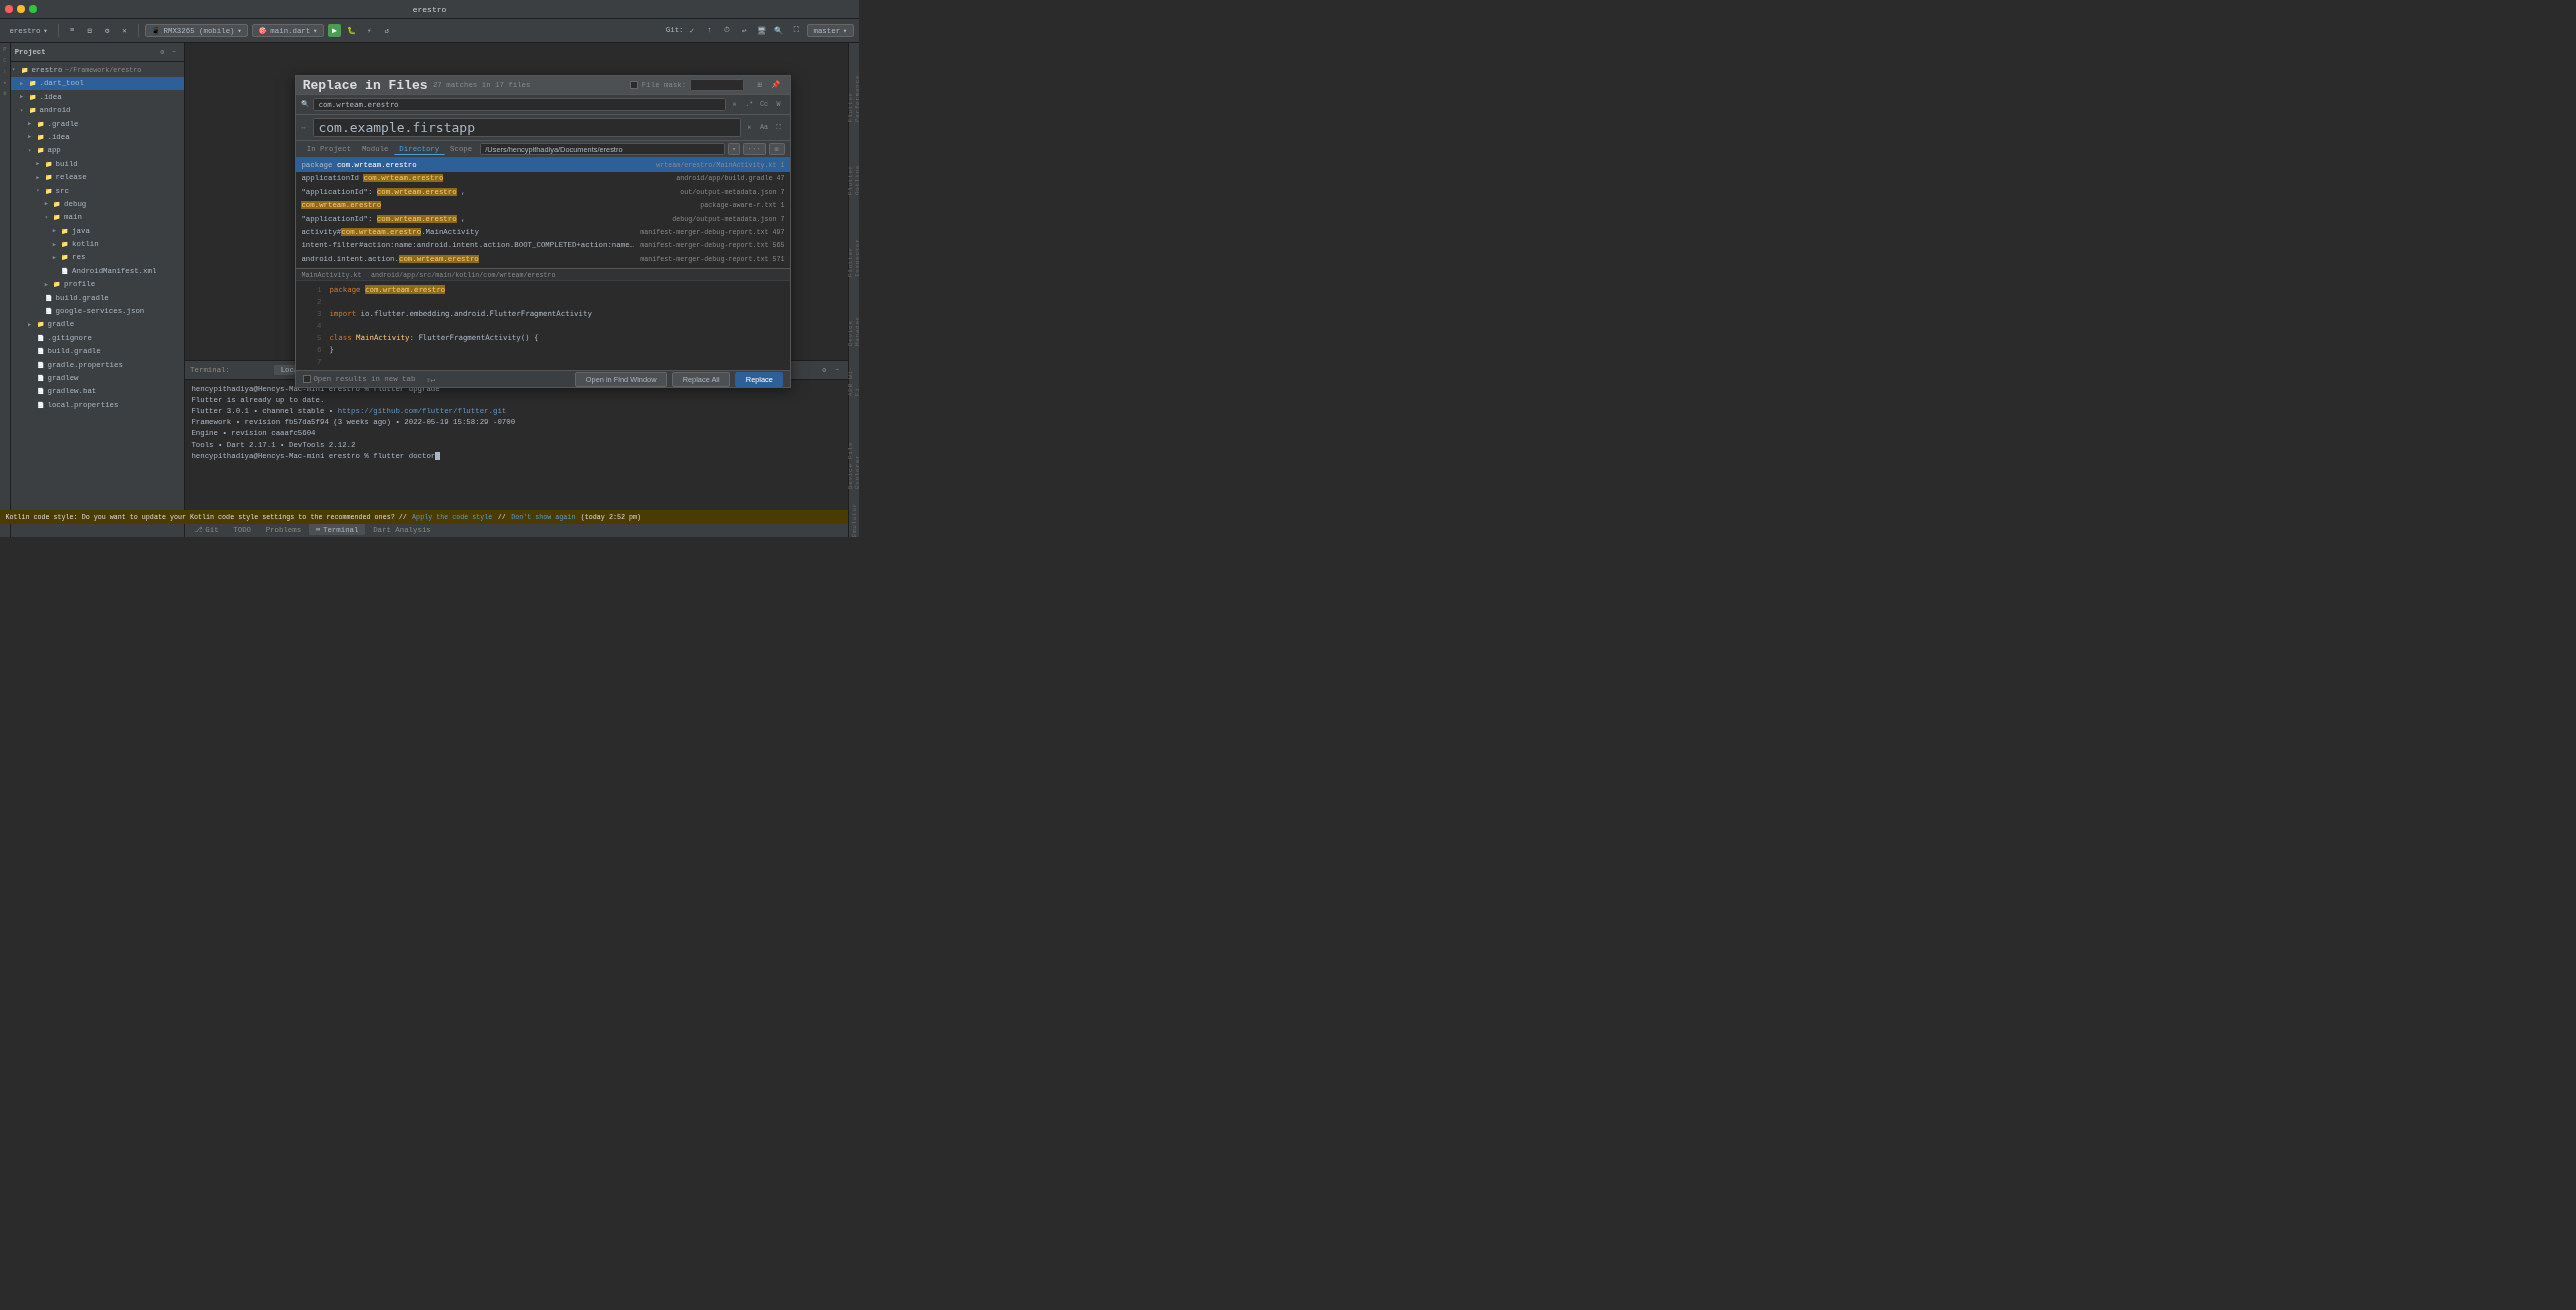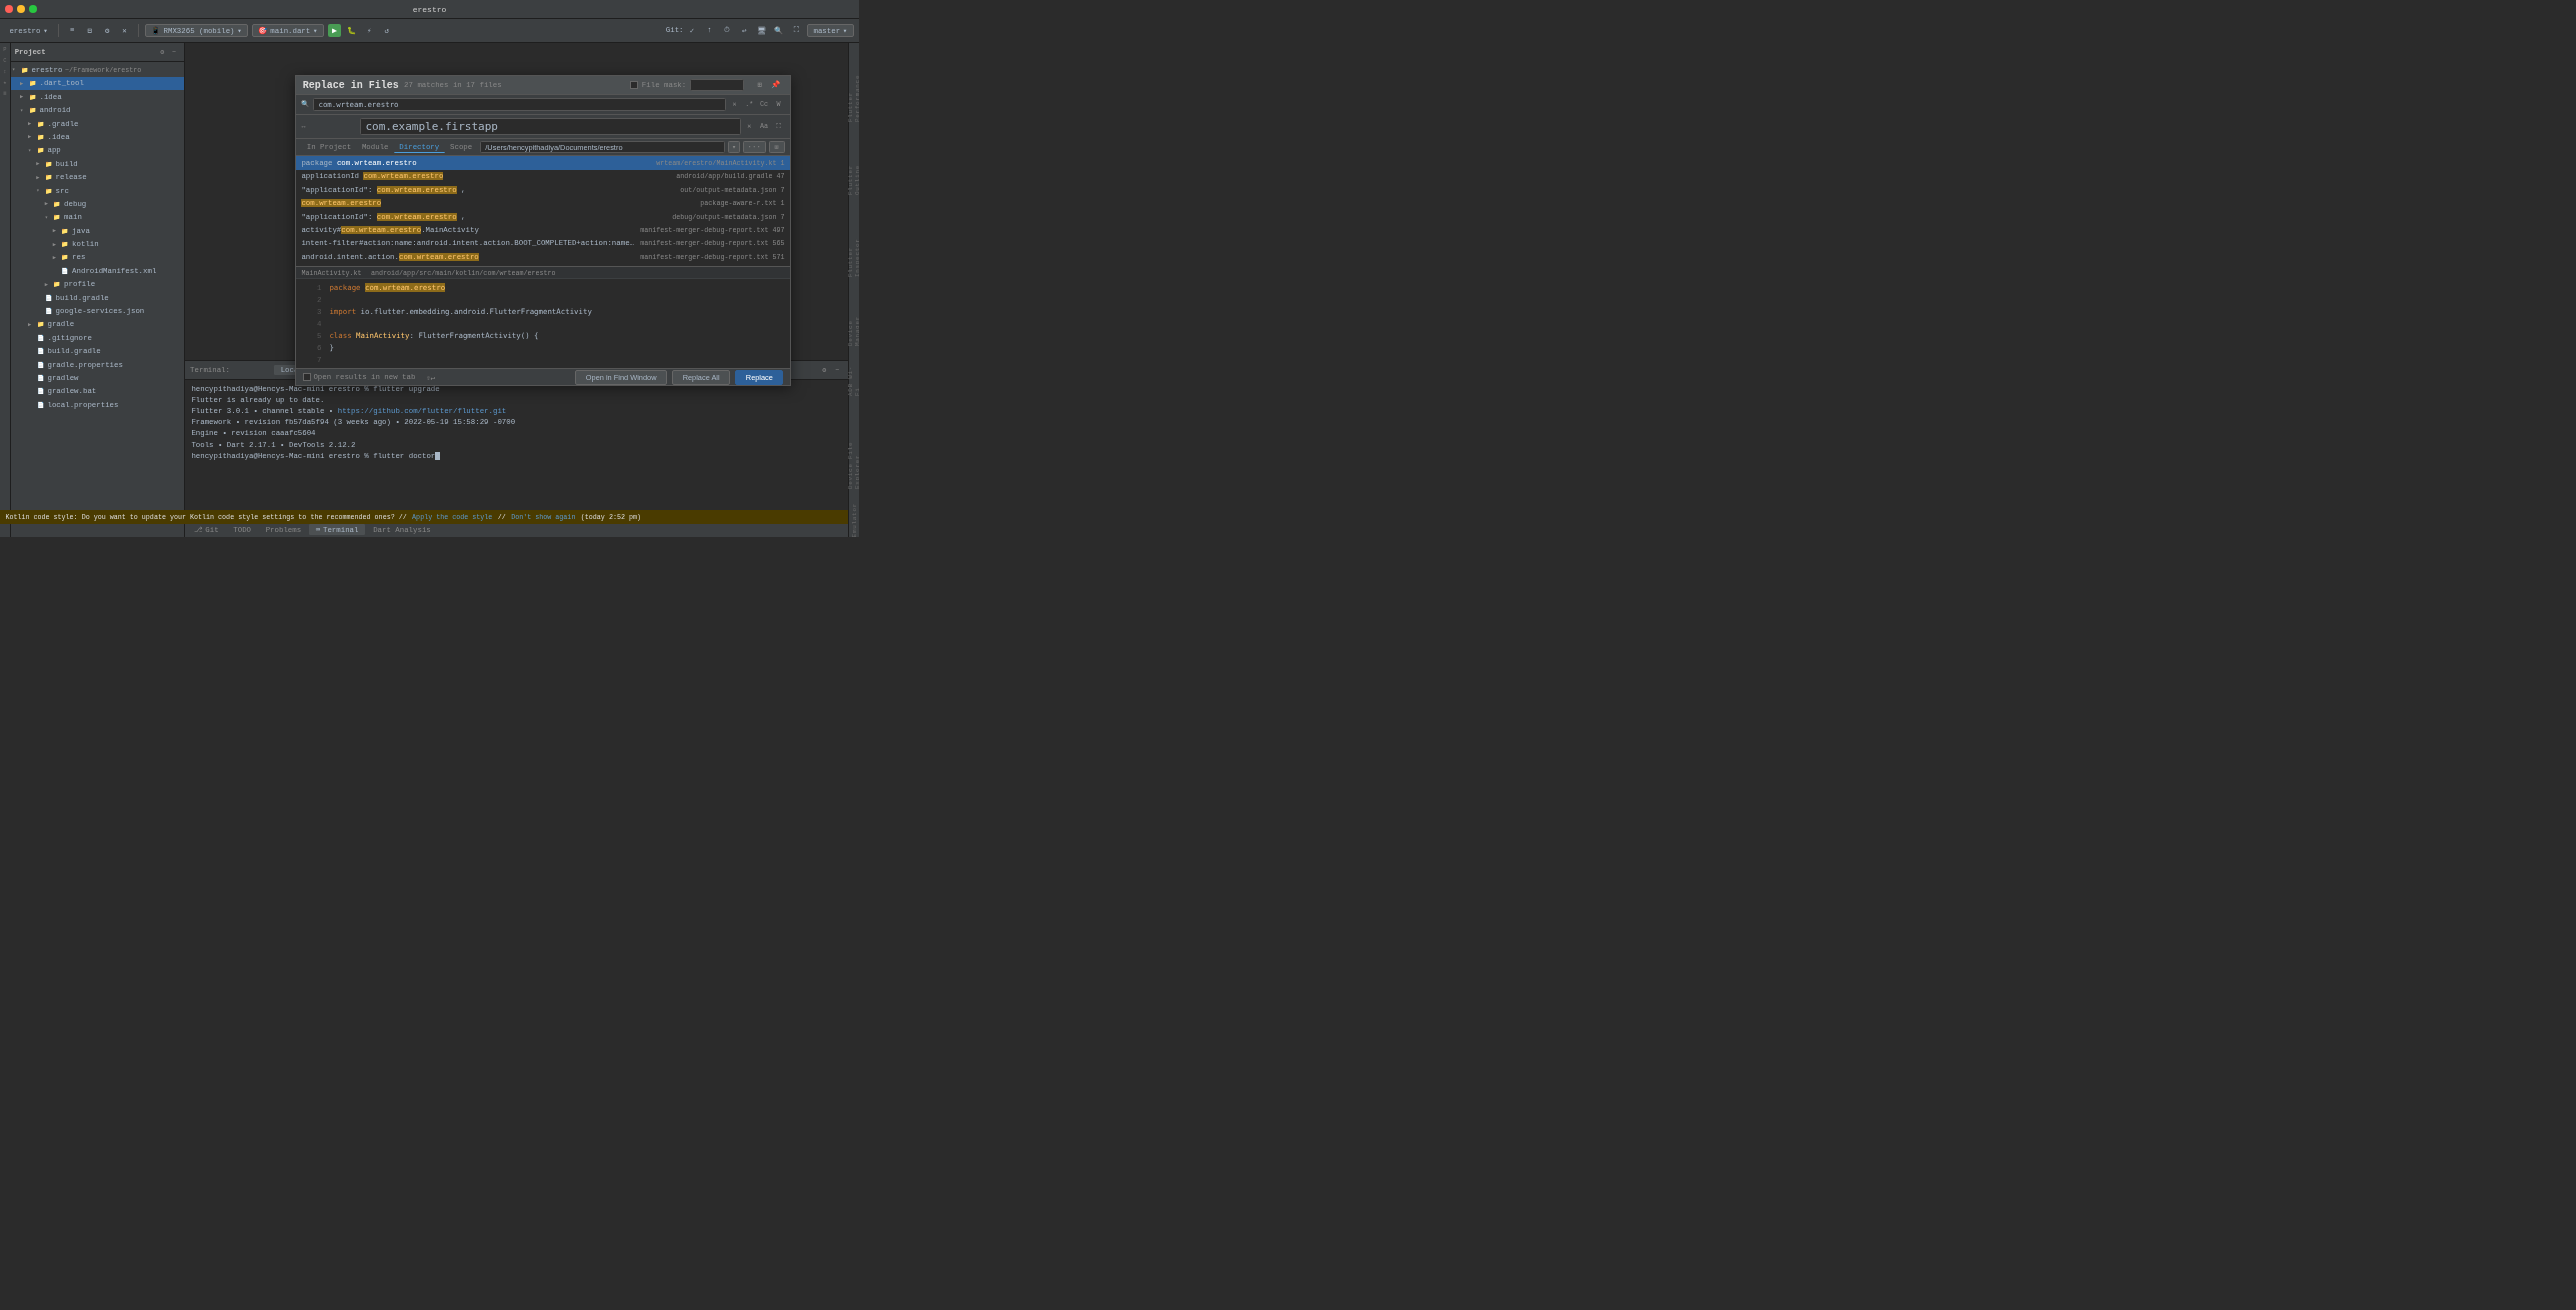--- a/index.html
+++ b/index.html
@@ -319,21 +319,21 @@
     #replace-dialog-header {
       height: 19px;
       background: #4c5052;
       display: flex;
       align-items: center;
       padding: 0 6.7px;
       gap: 5.4px;
       border-bottom: 0.7px solid #555;
     }
     .dialog-title {
-      font-size: 10px;
+      font-size: 13px;
       font-weight: bold;
       color: #ddd;
     }
     .dialog-matches {
       font-size: 7.4px;
       color: #888;
     }
     .dialog-tools {
       margin-left: auto;
       display: flex;
@@ -961,21 +961,21 @@
     <div class="search-options">
       <div class="search-opt-btn">✕</div>
       <div class="search-opt-btn">.*</div>
       <div class="search-opt-btn">Cc</div>
       <div class="search-opt-btn">W</div>
     </div>
   </div>
 
   <div id="replace-input-row" style="display:flex;align-items:center;padding:2.7px 5.4px;gap:2.7px;border-bottom:0.7px solid #555;">
     <span class="search-icon-sm">↔</span>
-    <input class="search-field" value="com.example.firstapp" readonly="" style="background: rgb(43, 43, 43); border: 0.7px solid rgb(85, 85, 85); color: rgb(169, 183, 198); font-size: 11px; padding: 1.3px 4px; flex: 1 1 0%; outline: none; font-family: monospace; margin-left: 47px;">
+    <input class="search-field" value="com.example.firstapp" readonly="" style="background: rgb(43, 43, 43); border: 0.7px solid rgb(85, 85, 85); color: rgb(169, 183, 198); font-size: 13px; padding: 1.3px 4px; flex: 1 1 0%; outline: none; font-family: monospace;">
     <div class="search-options">
       <div class="search-opt-btn">✕</div>
       <div class="search-opt-btn">Aa</div>
       <div class="search-opt-btn">⛶</div>
     </div>
   </div>
 
   <div id="scope-bar">
     <div class="scope-btn">In Project</div>
     <div class="scope-btn">Module</div>

